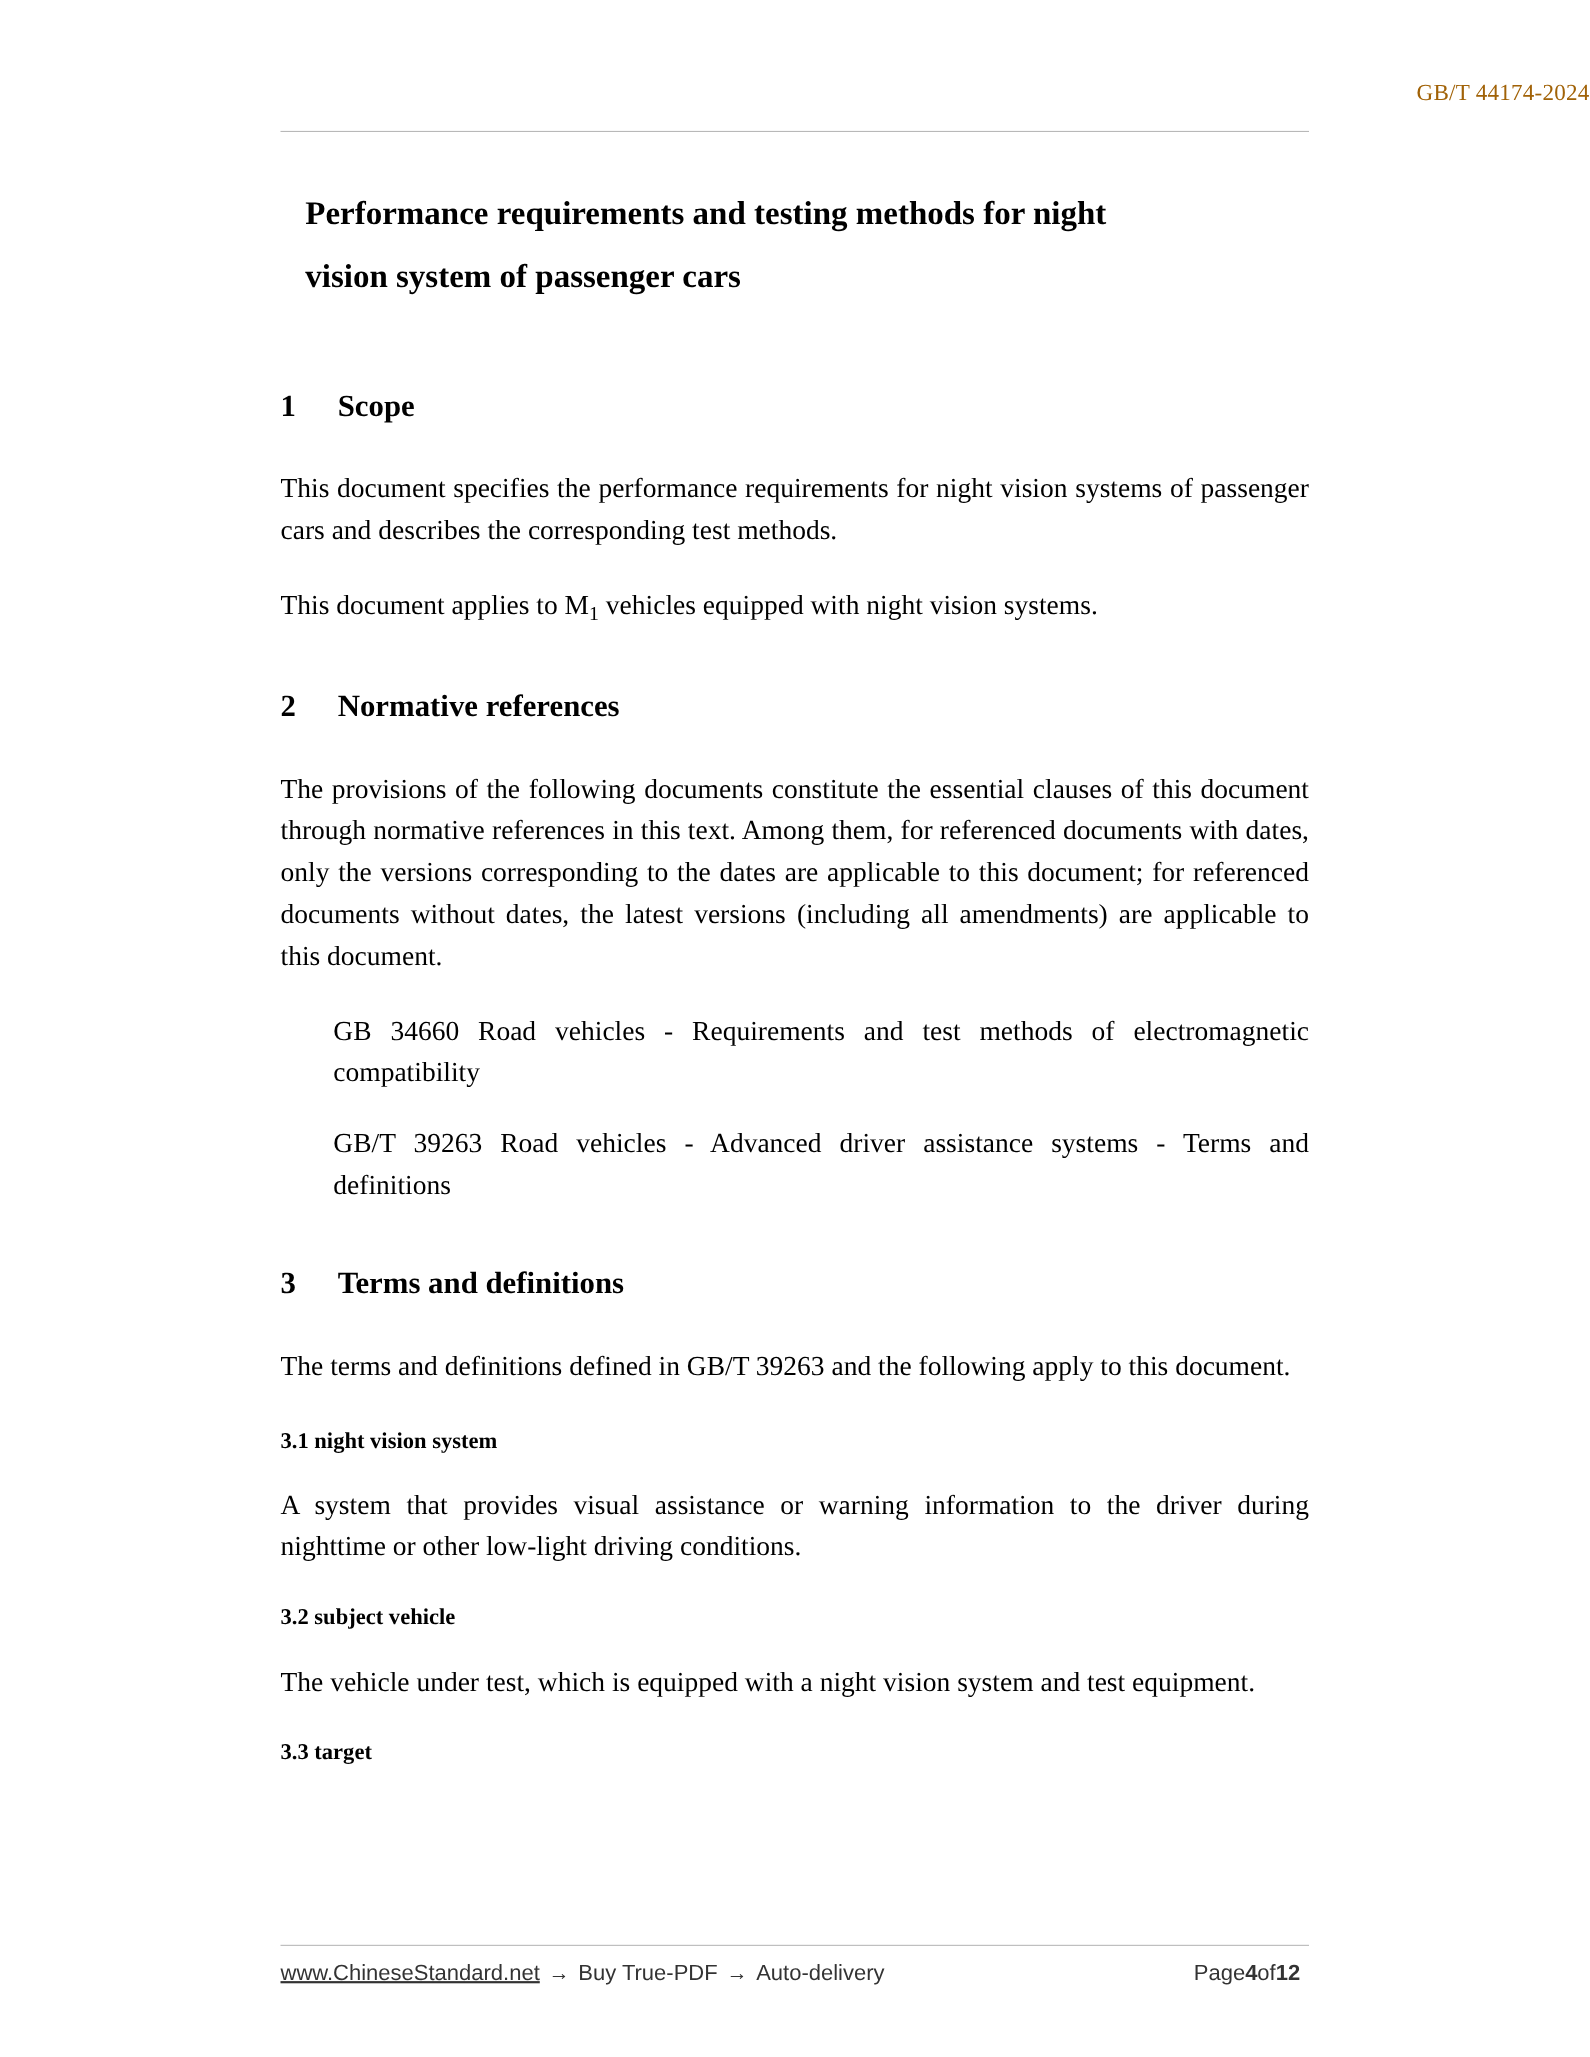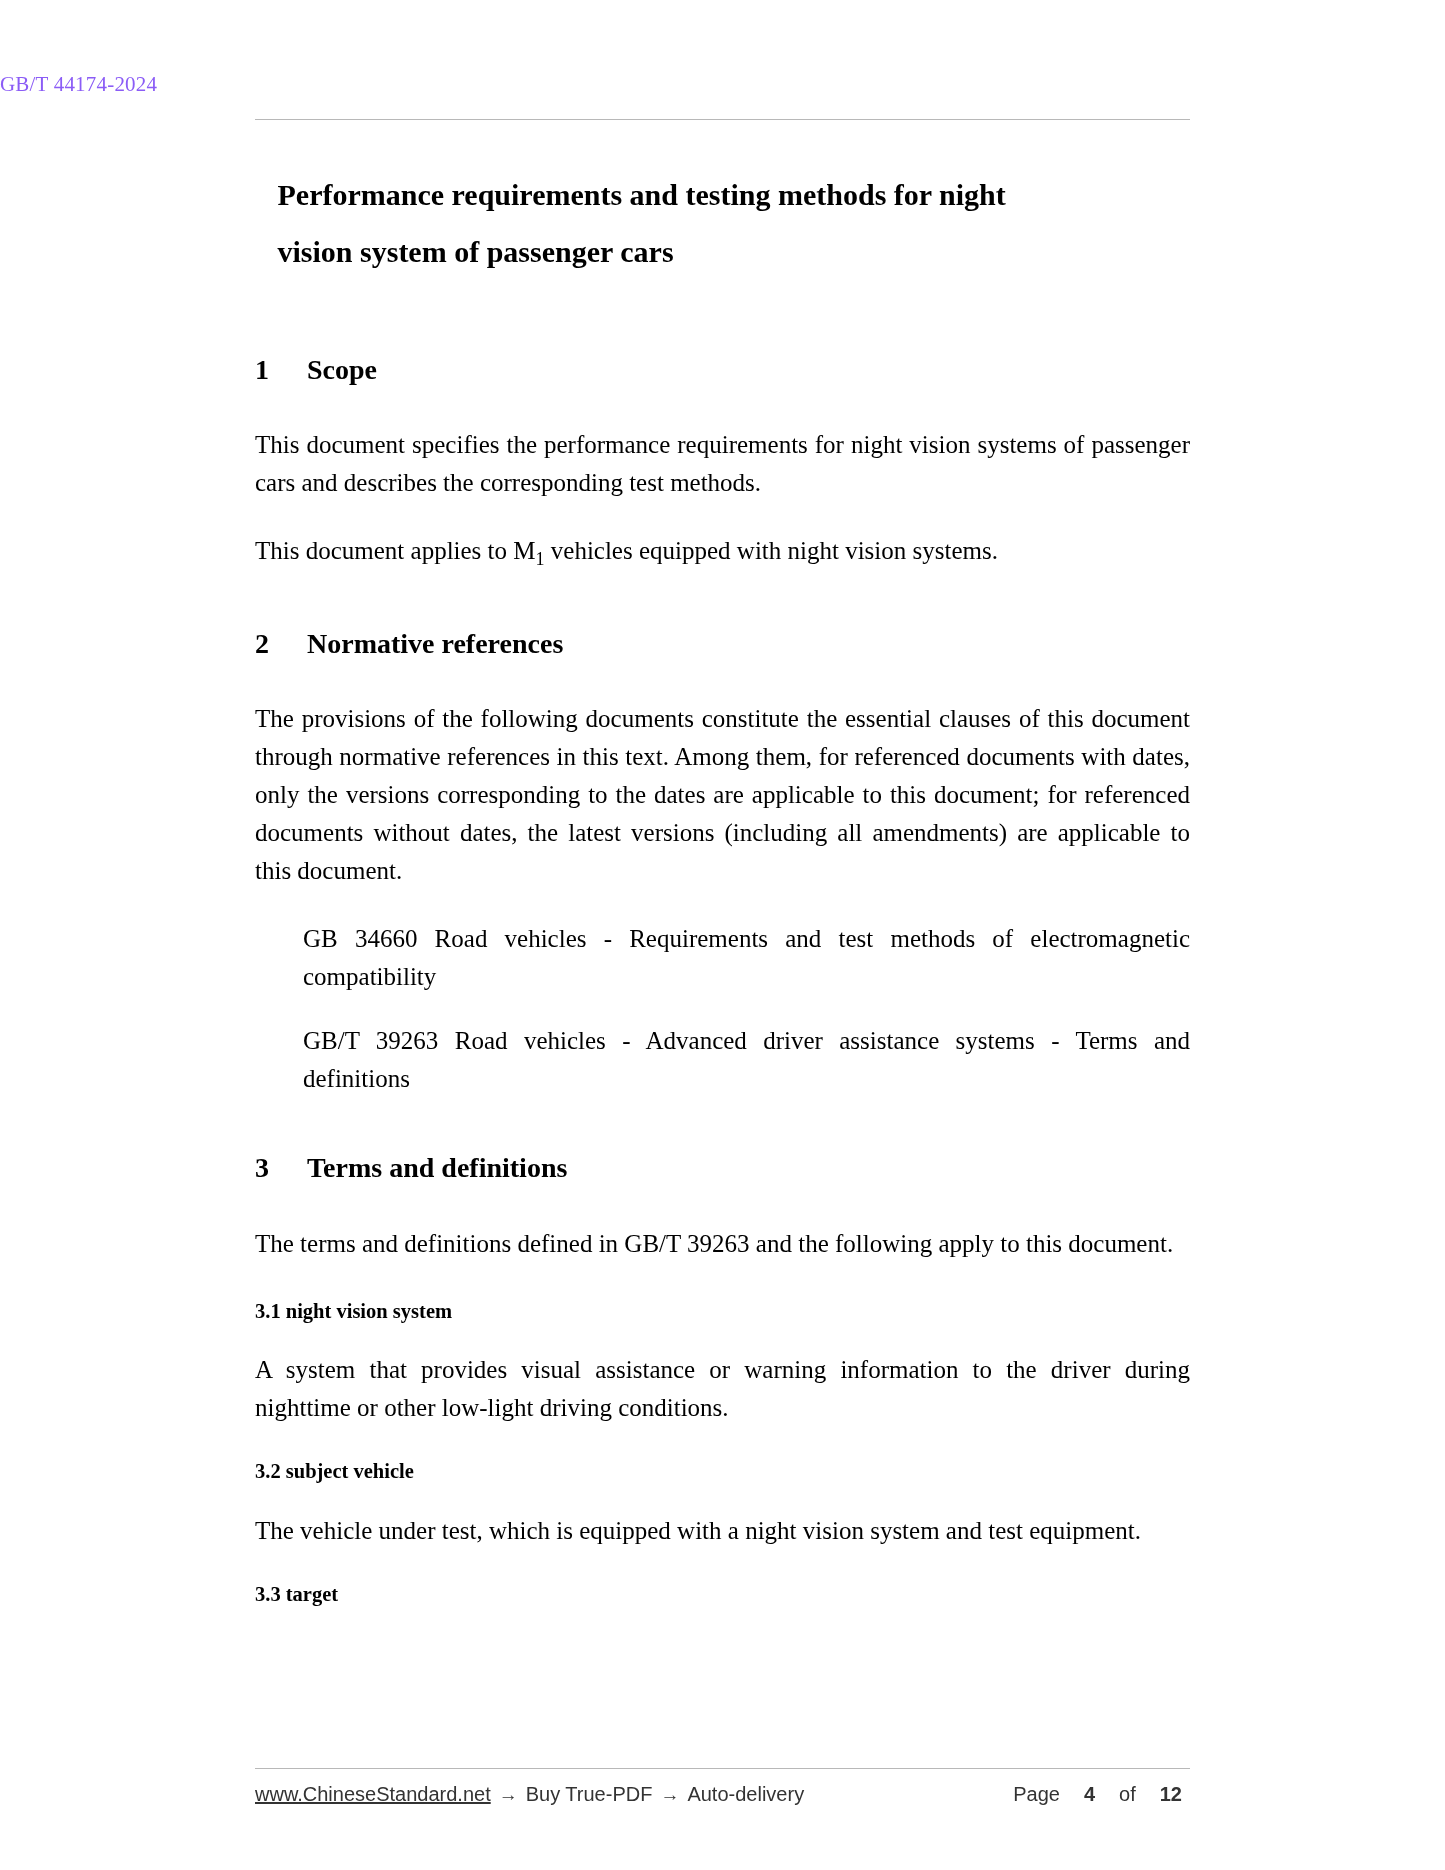--- a/index.html
+++ b/index.html
@@ -15,24 +15,24 @@
     position: relative;
   }
   .page {
     width: 1445px;
     height: 1870px;
     box-sizing: border-box;
     padding: 0;
     position: relative;
   }
   .header {
-    text-align: left;
+    text-align: right;
     font-size: 21px;
     padding-top: 72px;
-    color: #8b5cf6;
+    color: #a16207;
     letter-spacing: 0.2px;
   }
   .header-rule {
     width: 935px;
     margin: 22px auto 0 auto;
     border-bottom: 1px solid #b8b8b8;
   }
   .content {
     width: 935px;
     margin: 0 auto;
@@ -116,21 +116,21 @@
     text-decoration: underline;
     color: #333333;
   }
   .arrow {
     font-size: 19px;
   }
   .footer-right {
     margin-left: auto;
     display: flex;
     align-items: baseline;
-    gap: 24px;
+    gap: 0;
     padding-right: 8px;
   }
   .pnum { font-weight: bold; }
 </style>
 </head>
 <body>
 
 <div class="page">
 
   <div class="header">

